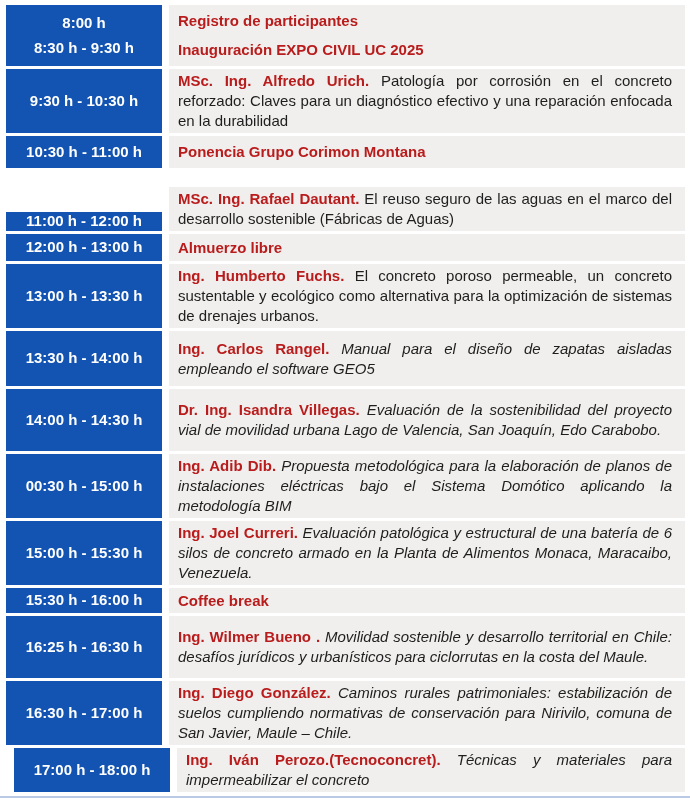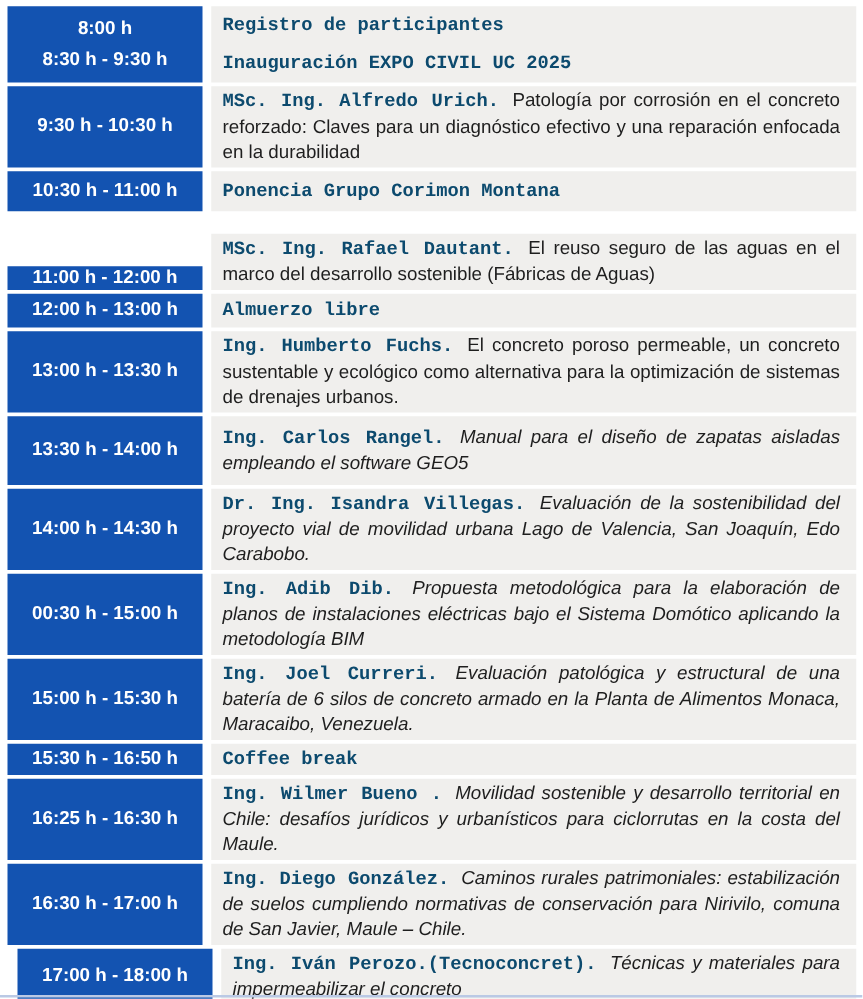--- a/index.html
+++ b/index.html
@@ -25,21 +25,21 @@
   }
   .event-cell{
     flex:1 1 auto;background:var(--cell-bg);display:flex;flex-direction:column;
     justify-content:center;padding:2px 13px 2px 9px;box-sizing:border-box;
   }
   .event-cell p{
     margin:0;font-size:15px;line-height:20px;color:var(--body-text);
     text-align:justify;
   }
   .event-cell p + p{margin-top:9px;}
-  .seg-bold{font-weight:700;color:#0c4a6e;font-family:Liberation Mono, monospace;}
+  .seg-bold{font-weight:700;color:#b91c1c;}
   .seg-regular{font-weight:400;}
   .seg-italic{font-weight:400;font-style:italic;}
   .bottom-line{
     position:absolute;left:0;right:0;bottom:1px;height:2px;
     background:var(--bottom-line);
   }
 </style>
 </head>
 <body>
 
@@ -121,21 +121,21 @@
     <div class="row" style="min-height: 62px;">
       <div class="time-cell">
         <div>15:00 h - 15:30 h</div>
       </div>
       <div class="event-cell">
         <p><span class="seg-bold">Ing. Joel Curreri. </span><span class="seg-italic">Evaluación patológica y estructural de una batería de 6 silos de concreto armado en la Planta de Alimentos Monaca, Maracaibo, Venezuela.</span></p>
       </div>
     </div>
     <div class="row" style="min-height: 25px;">
       <div class="time-cell">
-        <div>15:30 h - 16:50 h</div>
+        <div>15:30 h - 16:00 h</div>
       </div>
       <div class="event-cell">
         <p><span class="seg-bold">Coffee break</span></p>
       </div>
     </div>
     <div class="row" style="min-height: 62px;">
       <div class="time-cell">
         <div>16:25 h - 16:30 h</div>
       </div>
       <div class="event-cell">

